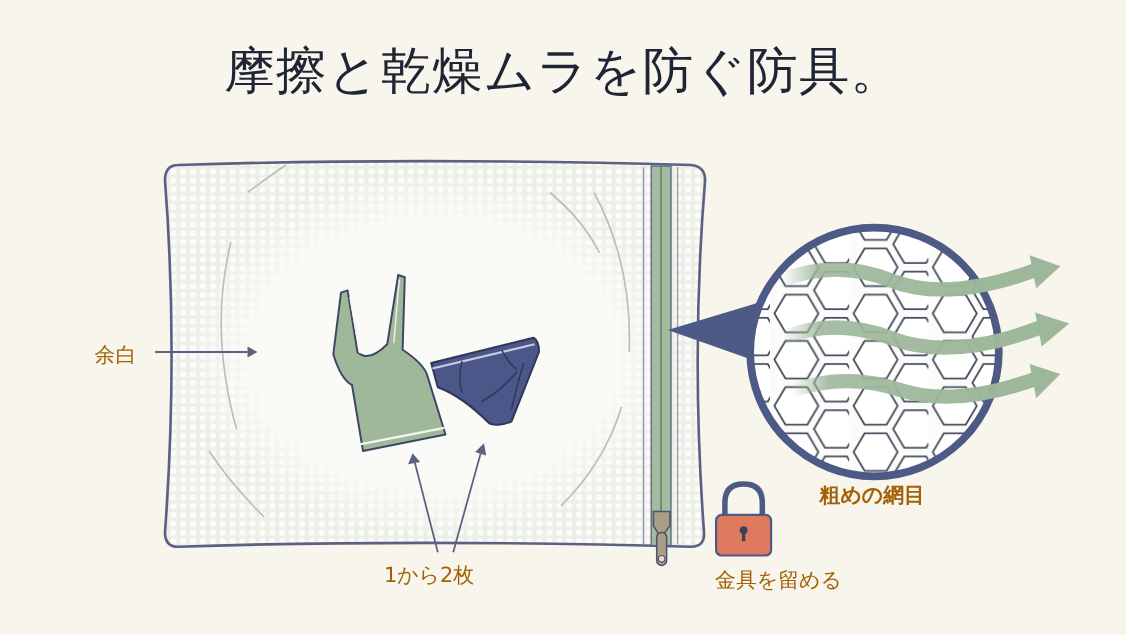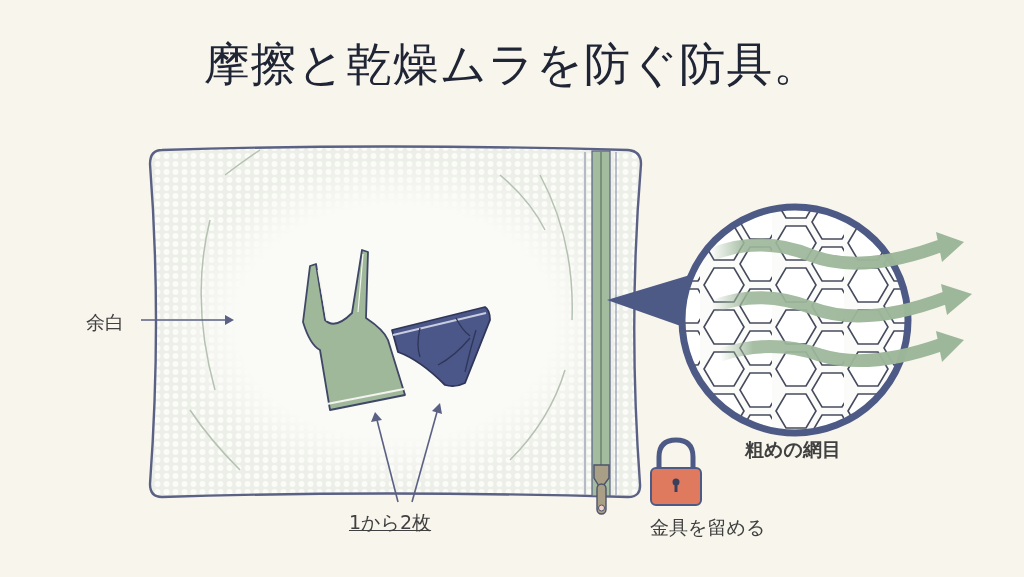--- a/index.html
+++ b/index.html
@@ -9,21 +9,21 @@
     font-family: "DejaVu Sans", "Liberation Sans", sans-serif;
     position:relative;
   }
   .title {
     position:absolute; left:0; top:34px; width:1024px; text-align:center;
     font-family: "DejaVu Serif", "Liberation Serif", serif;
     font-size:46px; color:#1f2535; letter-spacing:1px; font-weight:500;
   }
   svg.stage { position:absolute; left:0; top:0; }
   .label {
-    position:absolute; font-size:19px; color:#404040;
+    position:absolute; font-size:19px; color:#a16207;
   }
 </style>
 </head>
 <body>
 
 <div class="title">摩擦と乾燥ムラを防ぐ防具。</div>
 
 <svg class="stage" width="1024" height="577" viewBox="0 0 1024 577">
   <defs>
     <pattern id="dots" width="9" height="8" patternUnits="userSpaceOnUse">
@@ -122,15 +122,15 @@
 
   <g>
     <path d="M659 470 L659 457 Q659 440 676 440 Q693 440 693 457 L693 470" fill="none" stroke="#4d5a86" stroke-width="5"></path>
     <rect x="651" y="468" width="50" height="37" rx="5" fill="#e07a5f" stroke="#4d5a86" stroke-width="2"></rect>
     <circle cx="676" cy="482" r="3.5" fill="#3a3f5c"></circle>
     <rect x="674.5" y="483" width="3" height="9" fill="#3a3f5c"></rect>
   </g>
 </svg>
 
 <div class="label" style="left:86px; top:310px;">余白</div>
-<div class="label" style="left:349px; top:510px;text-decoration:underline;">1から2枚</div>
+<div class="label" style="left:349px; top:510px;">1から2枚</div>
 <div class="label" style="left:745px; top:437px;font-weight:bold;">粗めの網目</div>
 <div class="label" style="left:650px; top:515px;">金具を留める</div>
 
 </body></html>

